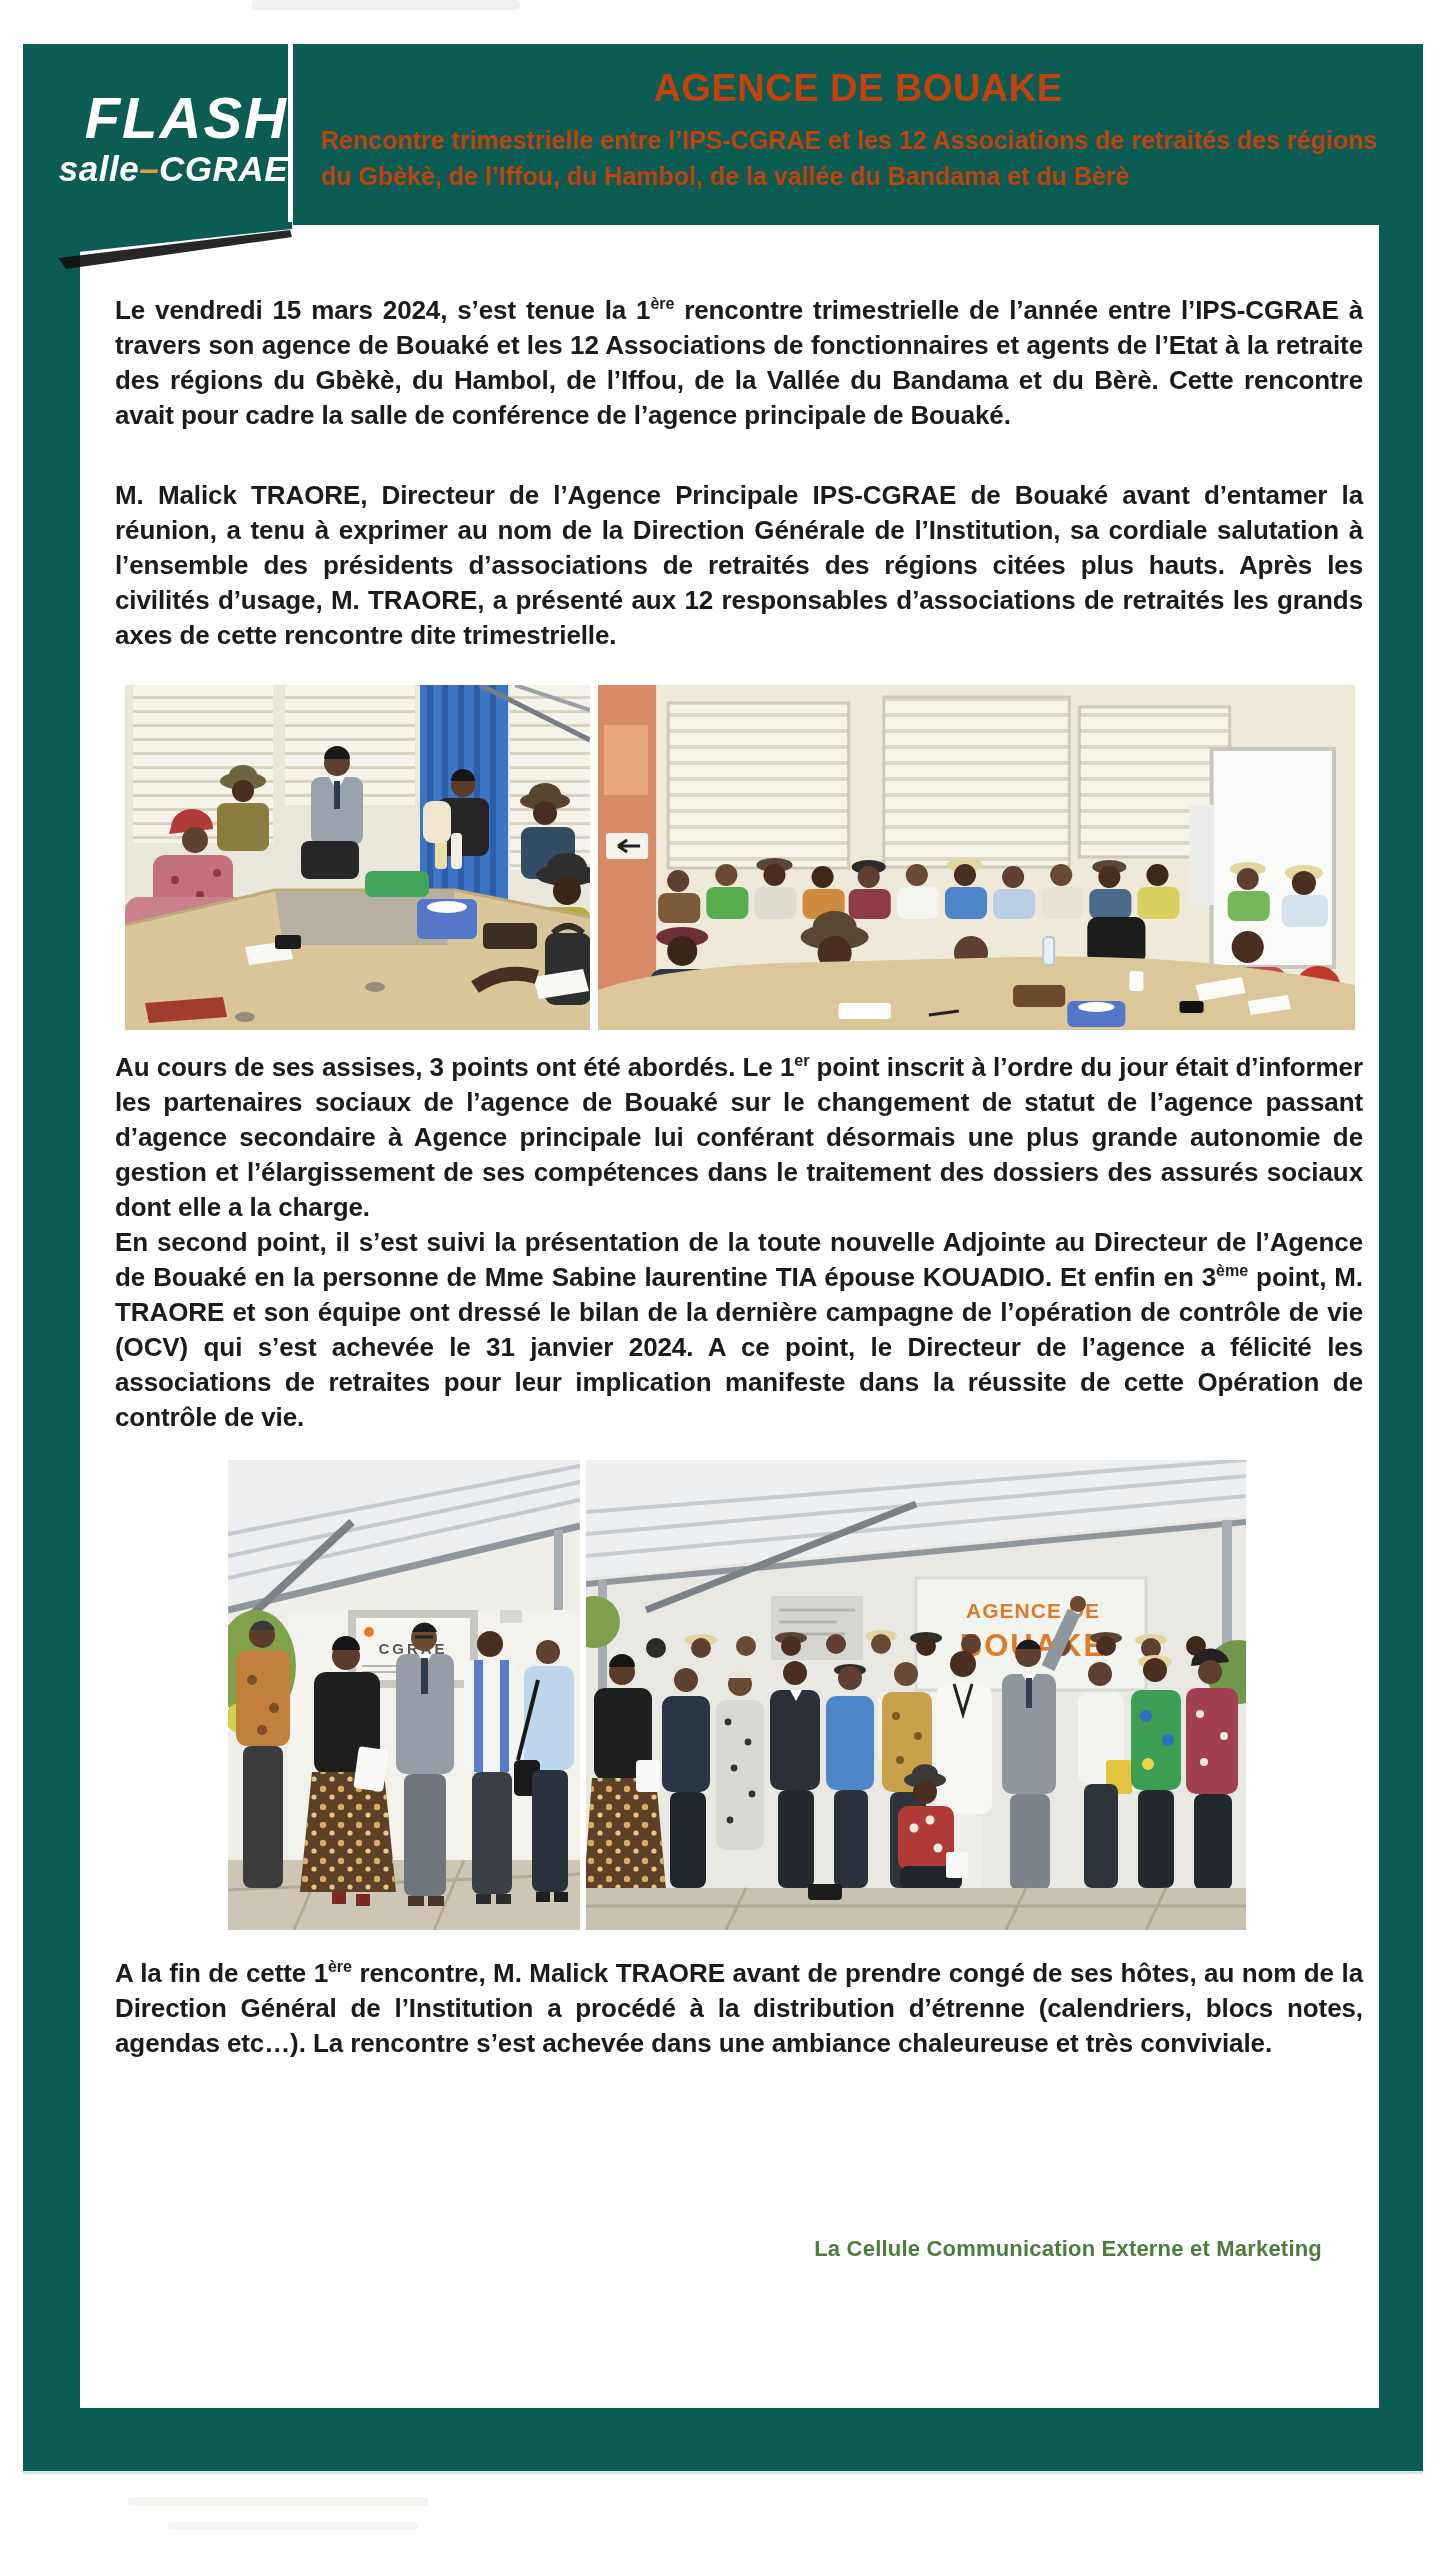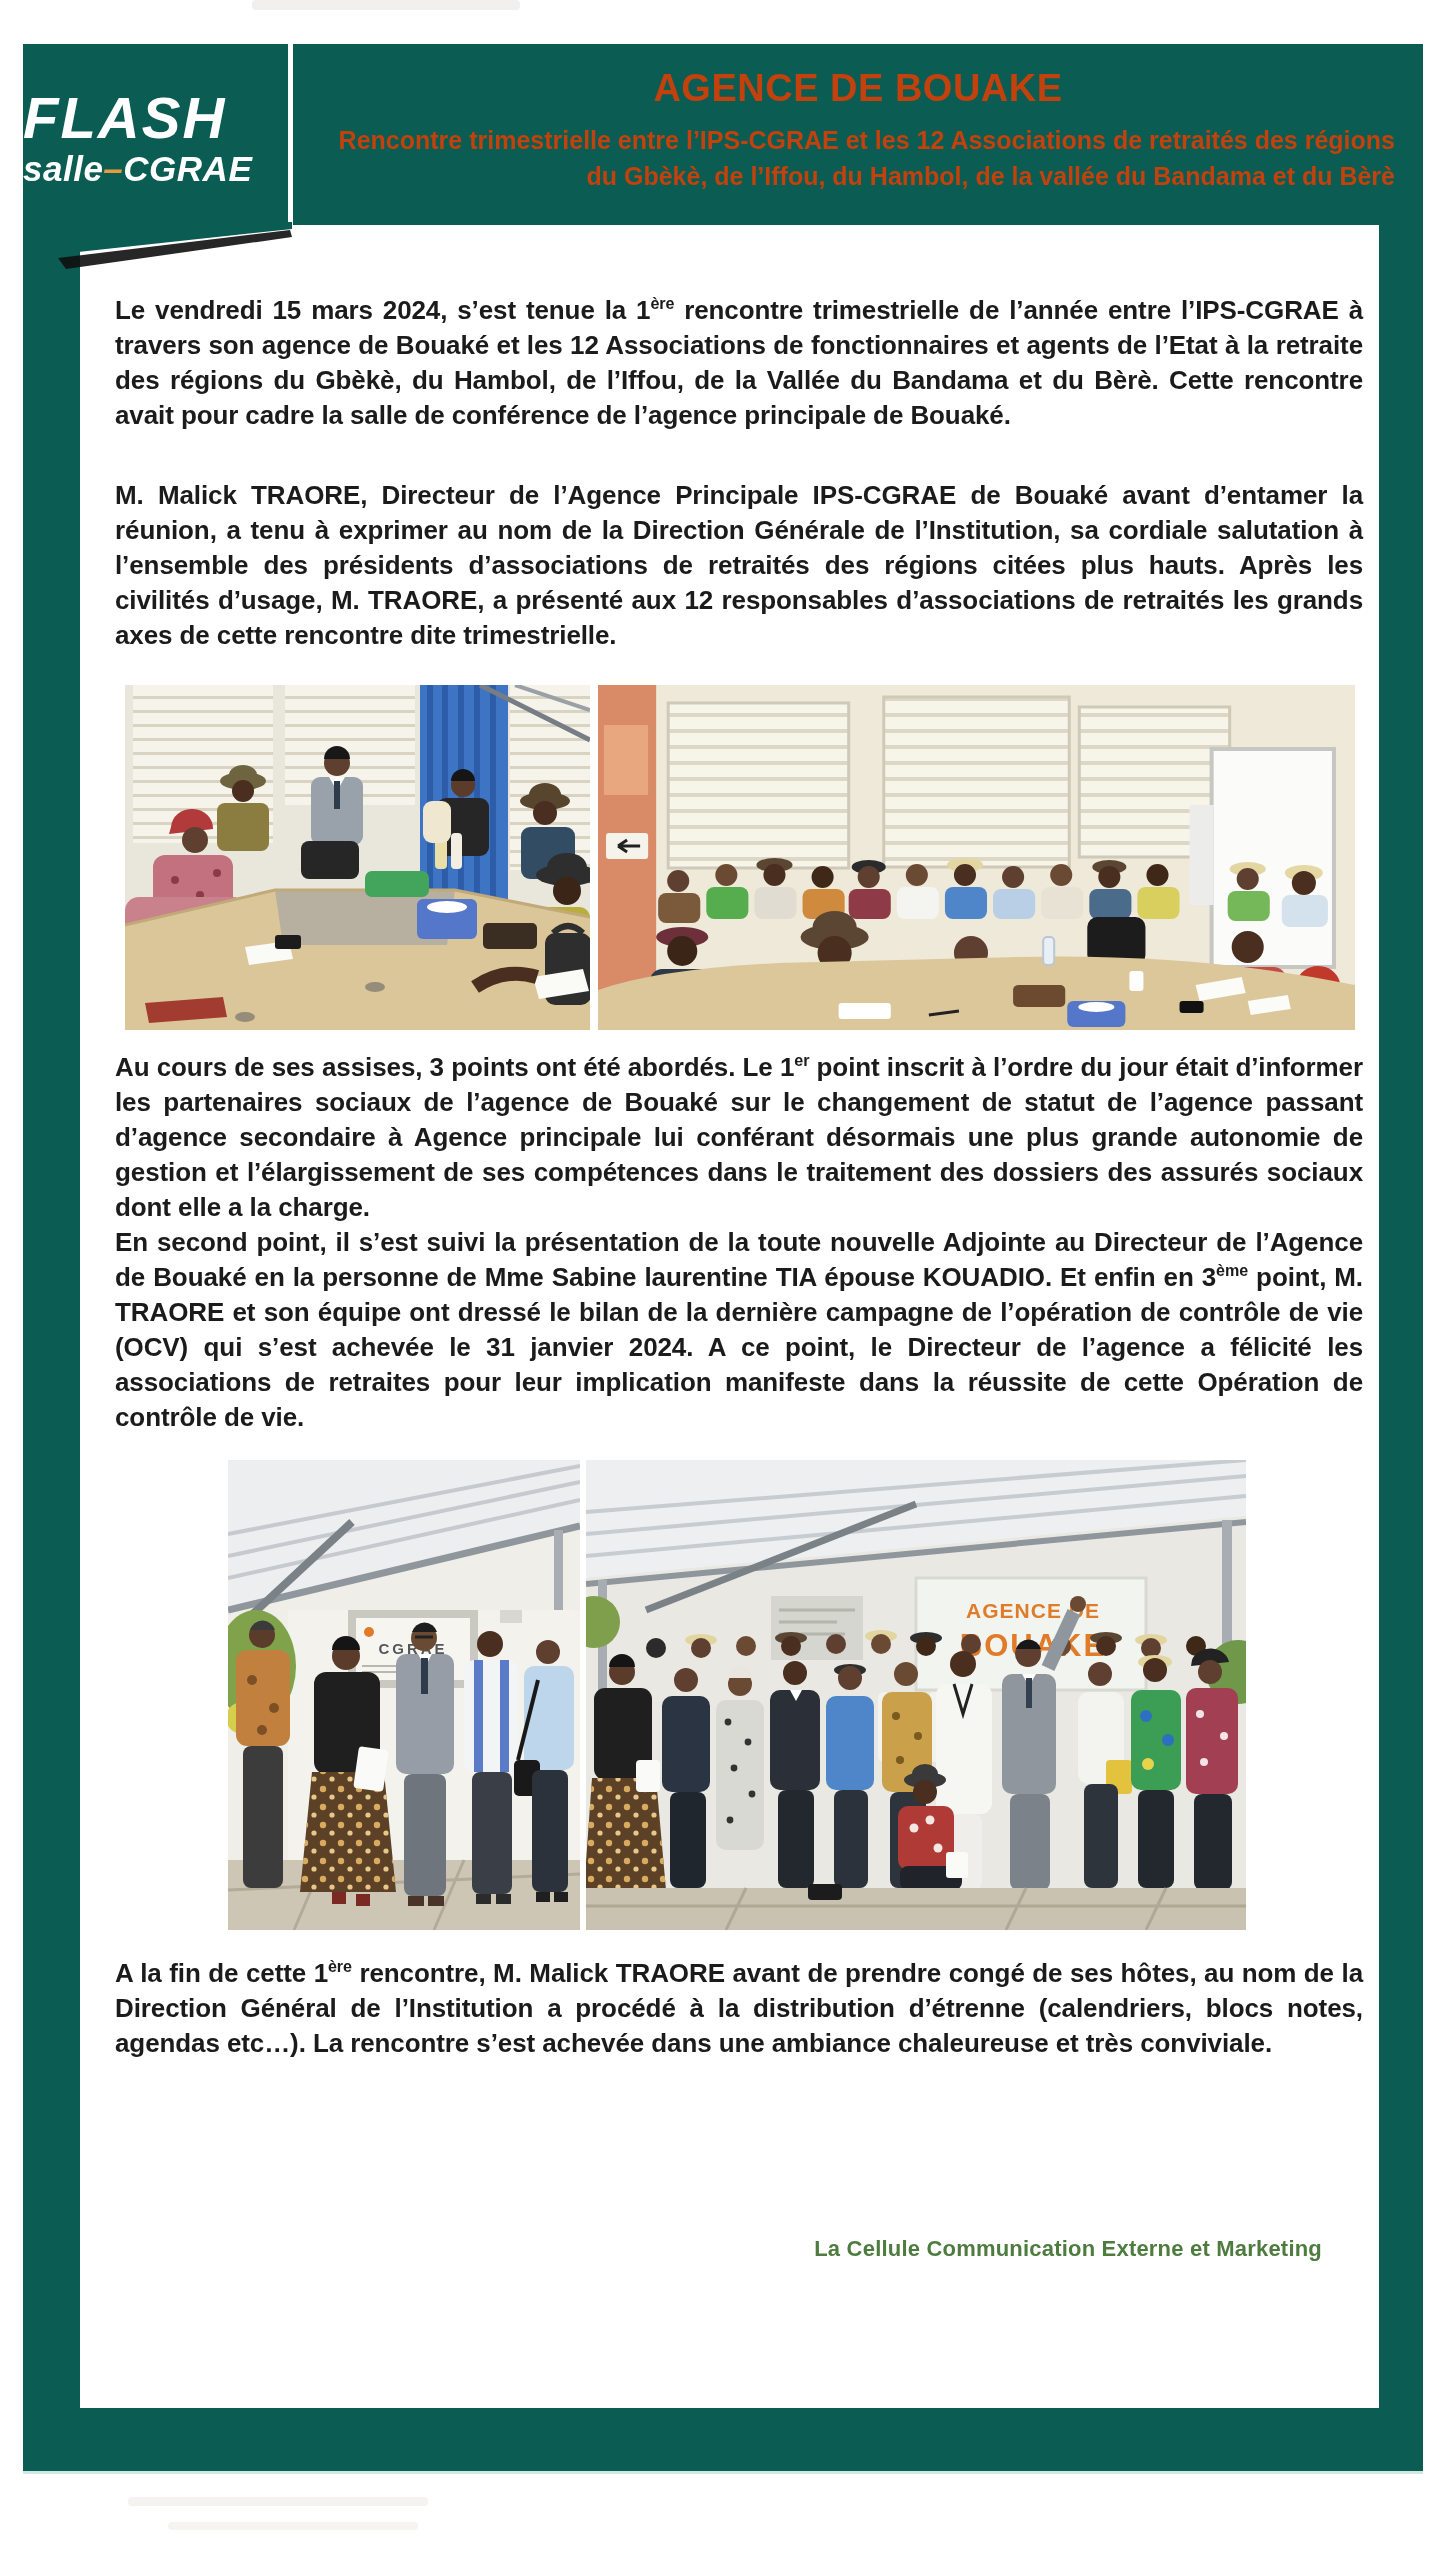--- a/index.html
+++ b/index.html
@@ -21,28 +21,28 @@
   .card{
     left:23px;top:44px;width:1400px;height:2430px;
     background:var(--brand-green);
     border-bottom:3px solid #cfe8e0;box-sizing:border-box;
   }
   .inner{
     left:80px;top:225px;width:1299px;height:2183px;background:#ffffff;
   }
   
   .header{left:23px;top:44px;width:1400px;height:181px;display:flex;}
-  .logo-box{width:265px;display:flex;flex-direction:column;align-items:flex-start;justify-content:center;padding-top:6px;box-sizing:border-box;}
+  .logo-box{width:265px;display:flex;flex-direction:column;align-items:flex-end;justify-content:center;padding-top:6px;box-sizing:border-box;}
   .logo-flash{font-size:58px;font-weight:bold;font-style:italic;color:#fff;letter-spacing:2px;line-height:1;}
   .logo-sub{font-size:35px;font-weight:bold;font-style:italic;color:#fff;line-height:1;margin-top:4px;letter-spacing:0.5px;}
   .logo-dash{color:var(--accent-orange);font-weight:bold;}
   .logo-divider{width:5px;background:#ffffff;}
   .titles{flex:1;display:flex;flex-direction:column;align-items:center;justify-content:center;color:#c2410c;padding:4px 28px 12px;box-sizing:border-box;}
   .page-title{font-size:38px;font-weight:bold;letter-spacing:0.5px;margin-bottom:12px;}
-  .page-subtitle{font-size:25px;font-weight:bold;line-height:36px;text-align:right;max-width:1085px;}
+  .page-subtitle{font-size:25px;font-weight:bold;line-height:36px;text-align:left;max-width:1085px;}
   
   .body-text{
     left:115px;width:1248px;font-size:26px;line-height:35px;
     text-align:justify;color:var(--body-text);letter-spacing:-0.1px;font-weight:bold;
   }
   .body-text p{margin:0;}
   sup{font-size:0.62em;line-height:0;vertical-align:super;}
   
   .photo{overflow:hidden;}
   .photo svg{display:block;width:100%;height:100%;}

